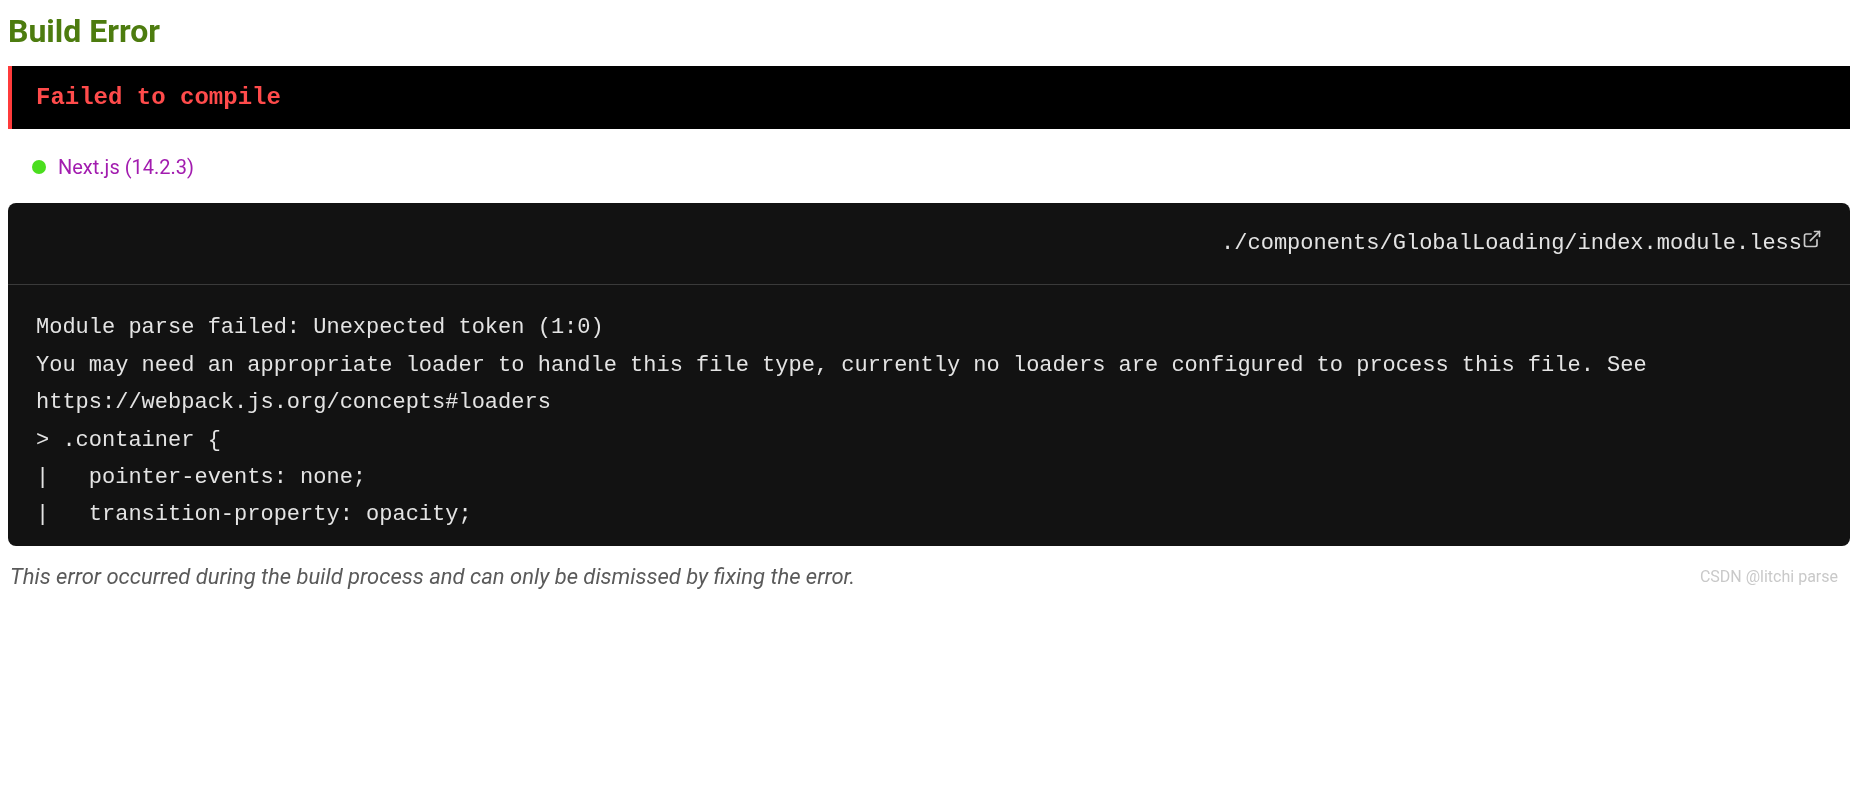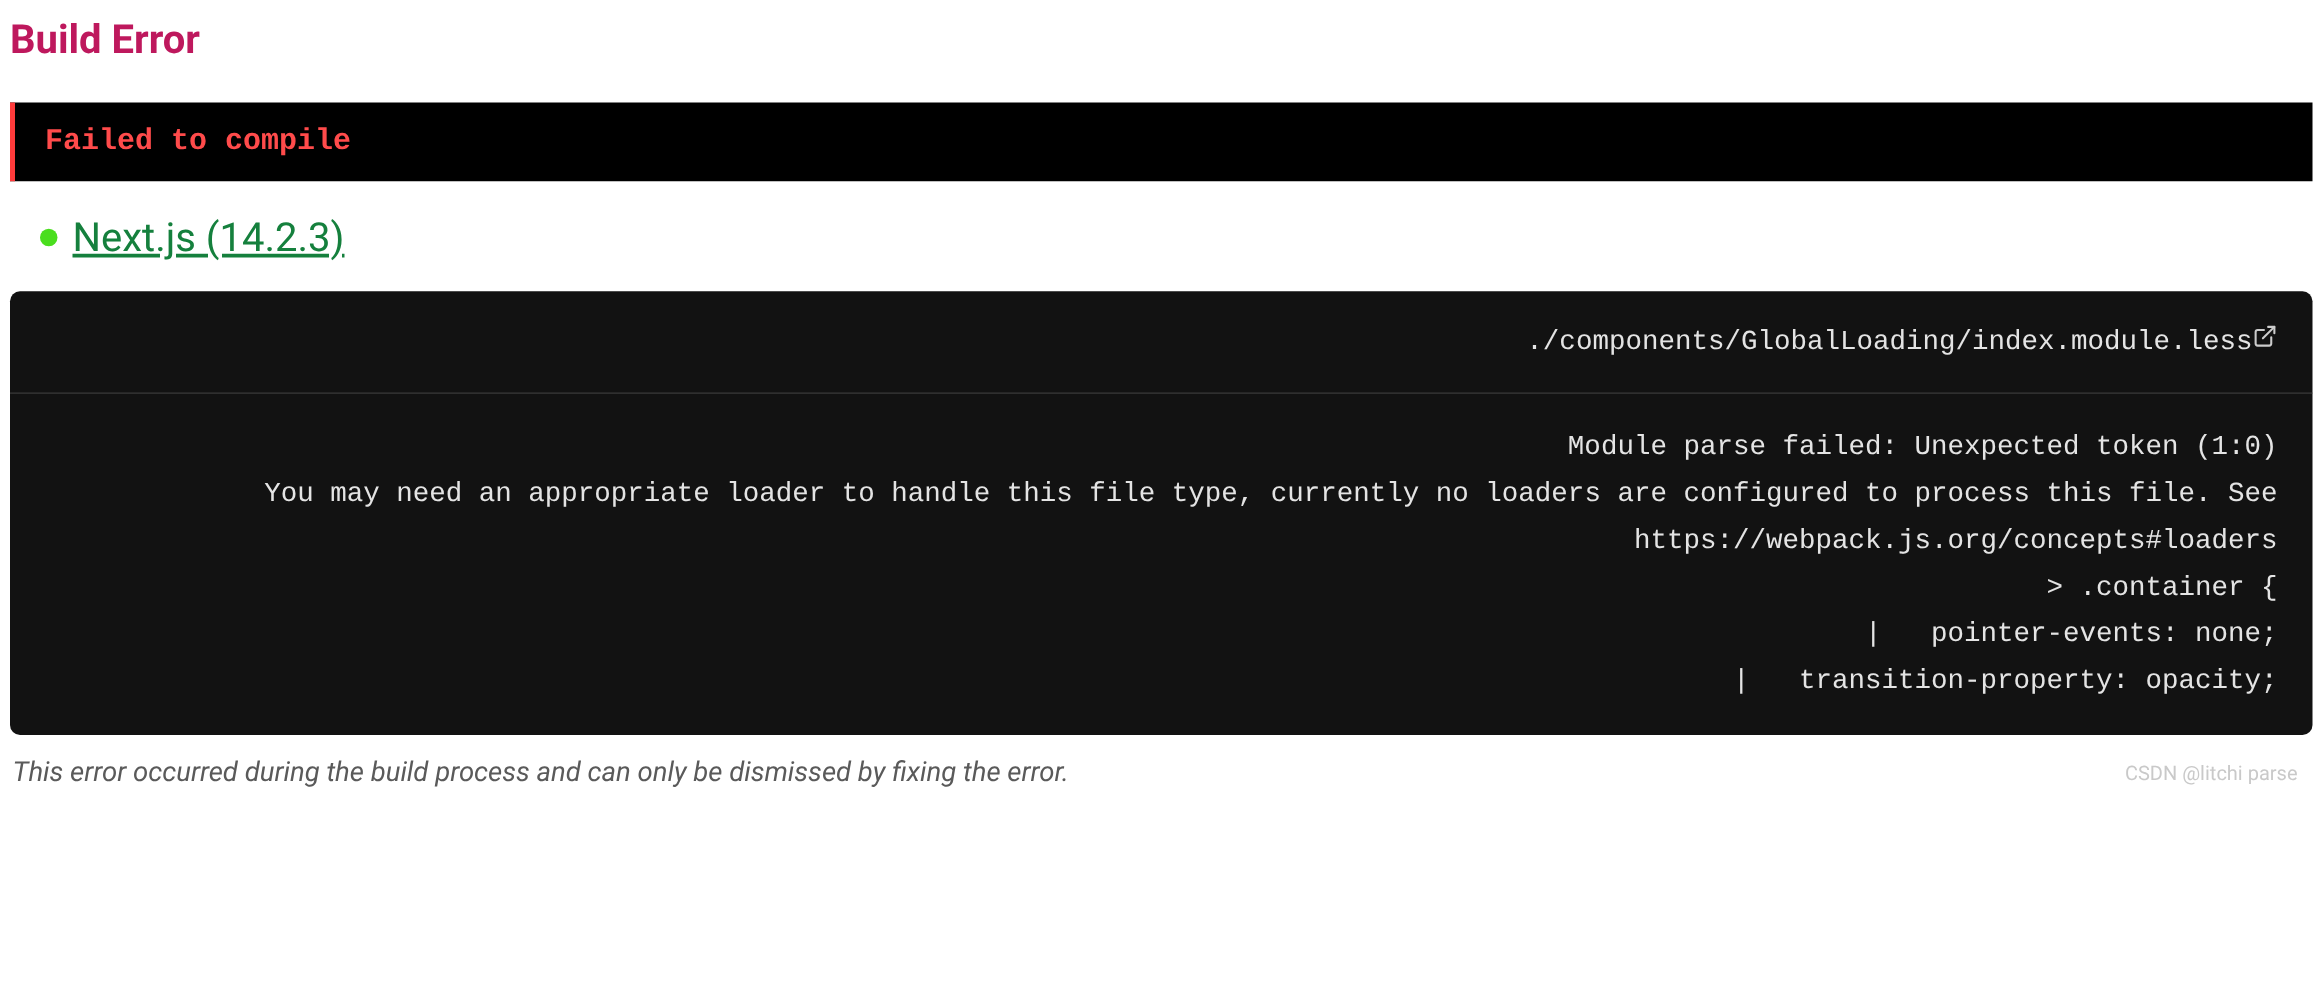--- a/index.html
+++ b/index.html
@@ -10,22 +10,22 @@
     body {
       font-family: -apple-system, BlinkMacSystemFont, "Segoe UI", Roboto, Helvetica, Arial, sans-serif;
       background: #fff;
       color: #333;
       width: 1858px;
       padding: 8px 8px 0;
     }
     .page-title {
       font-size: 32px;
       font-weight: 700;
-      color: #be185d;
-      margin-bottom: 32px;
+      color: #4d7c0f;
+      margin-bottom: 16px;
       margin-top: 4px;
     }
     .error-banner {
       background: #000000;
       border-left: 4px solid #ff3b3b;
       padding: 18px 24px;
       margin-bottom: 30px;
     }
     .error-banner-text {
       font-family: "SFMono-Regular", Consolas, "Liberation Mono", Menlo, monospace;
@@ -41,23 +41,22 @@
       margin-top: -4px;
     }
     .status-dot {
       width: 14px;
       height: 14px;
       border-radius: 50%;
       background: #4ade1e;
       flex-shrink: 0;
     }
     .framework-text {
-      font-size: 32px;
-      color: #15803d;
-      text-decoration: underline;
+      font-size: 20px;
+      color: #a21caf;
     }
     .code-panel {
       background: #121212;
       border-radius: 8px;
       overflow: hidden;
       color: #e4e4e4;
       font-family: "SFMono-Regular", Consolas, "Liberation Mono", Menlo, monospace;
       font-size: 22px;
       line-height: 1.7;
     }
@@ -71,24 +70,23 @@
     .file-path {
       color: #e4e4e4;
       font-size: 22px;
     }
     .external-icon {
       width: 20px;
       height: 20px;
       color: #ccc;
     }
     .code-body {
-      padding: 24px 28px 24px;
+      padding: 24px 28px 12px;
       white-space: pre-wrap;
       word-break: break-word;
-      text-align: right;
     }
     .footer-note {
       font-size: 22px;
       color: #5a5a5a;
       margin-top: 18px;
       padding-left: 2px;
       font-style: italic;
     }
     .watermark {
       position: absolute;

